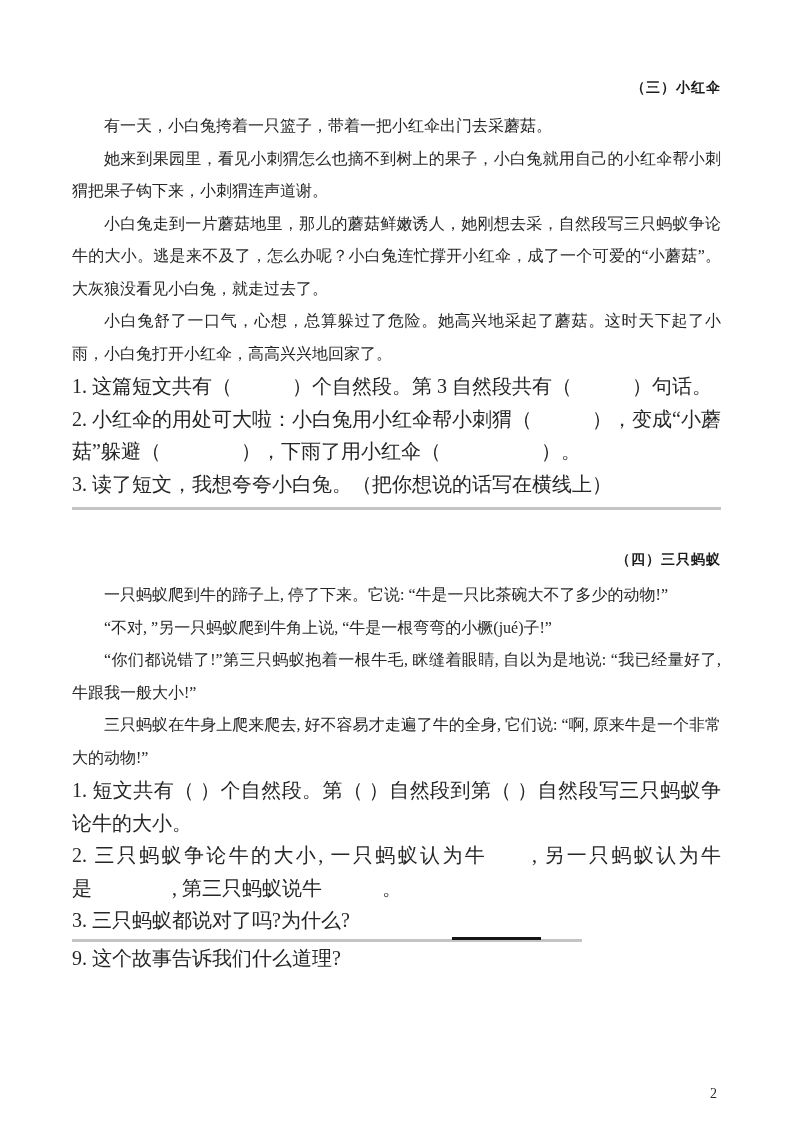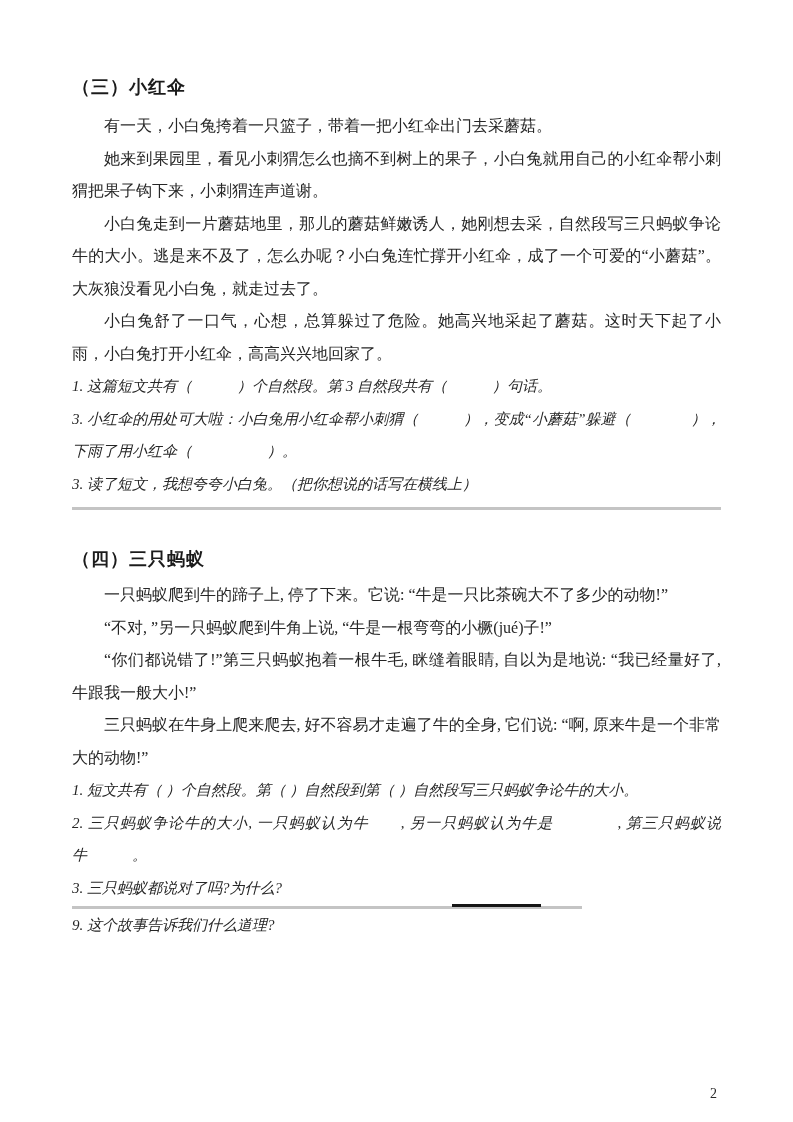--- a/index.html
+++ b/index.html
@@ -14,45 +14,44 @@
     height: 1122px;
     margin: 0 auto;
     background: #ffffff;
     box-sizing: border-box;
     padding: 74px 72px 0 72px;
     font-family: "Liberation Serif", "DejaVu Serif", serif;
     color: #262626;
     overflow: hidden;
   }
   .sec-title {
-    text-align: left;
-    font-size: 18px;
+    text-align: right;
+    font-size: 14px;
     font-weight: 700;
     color: #1b1b1b;
     margin: 0 0 9px 0;
     line-height: 27px;
     letter-spacing: 1px;
   }
   .sec-title-2 {
     margin-top: 36px;
     margin-bottom: 6px;
   }
   p.story-line {
     font-size: 16px;
     line-height: 32.5px;
     margin: 0;
     text-align: justify;
     text-indent: 2em;
   }
   p.q-line {
-    font-size: 15px;
+    font-size: 20px;
     line-height: 32.5px;
     margin: 0;
     text-align: justify;
-    font-style: italic;
   }
   .divider {
     height: 3px;
     background: #c4c4c4;
     border: none;
     margin: 7px 0 0 0;
   }
   .divider-2 {
     position: relative;
     width: 510px;
@@ -84,21 +83,21 @@
 
 <div class="page">
 
   <section>
     <h2 class="sec-title">（三）小红伞</h2>
     <p class="story-line">有一天，小白兔挎着一只篮子，带着一把小红伞出门去采蘑菇。</p>
     <p class="story-line">她来到果园里，看见小刺猬怎么也摘不到树上的果子，小白兔就用自己的小红伞帮小刺猬把果子钩下来，小刺猬连声道谢。</p>
     <p class="story-line">小白兔走到一片蘑菇地里，那儿的蘑菇鲜嫩诱人，她刚想去采，自然段写三只蚂蚁争论牛的大小。逃是来不及了，怎么办呢？小白兔连忙撑开小红伞，成了一个可爱的“小蘑菇”。大灰狼没看见小白兔，就走过去了。</p>
     <p class="story-line">小白兔舒了一口气，心想，总算躲过了危险。她高兴地采起了蘑菇。这时天下起了小雨，小白兔打开小红伞，高高兴兴地回家了。</p>
     <p class="q-line">1. 这篇短文共有（　　　）个自然段。第 3 自然段共有（　　　）句话。</p>
-    <p class="q-line">3. 小红伞的用处可大啦：小白兔用小红伞帮小刺猬（　　　），变成“小蘑菇”躲避（　　　　），下雨了用小红伞（　　　　　）。</p>
+    <p class="q-line">2. 小红伞的用处可大啦：小白兔用小红伞帮小刺猬（　　　），变成“小蘑菇”躲避（　　　　），下雨了用小红伞（　　　　　）。</p>
     <p class="q-line">3. 读了短文，我想夸夸小白兔。（把你想说的话写在横线上）</p>
   </section>
 
   <div class="divider"></div>
 
   <section>
     <h2 class="sec-title sec-title-2">（四）三只蚂蚁</h2>
     <p class="story-line">一只蚂蚁爬到牛的蹄子上, 停了下来。它说: “牛是一只比茶碗大不了多少的动物!”</p>
     <p class="story-line">“不对, ”另一只蚂蚁爬到牛角上说, “牛是一根弯弯的小橛(jué)子!”</p>
     <p class="story-line">“你们都说错了!”第三只蚂蚁抱着一根牛毛, 眯缝着眼睛, 自以为是地说: “我已经量好了, 牛跟我一般大小!”</p>

